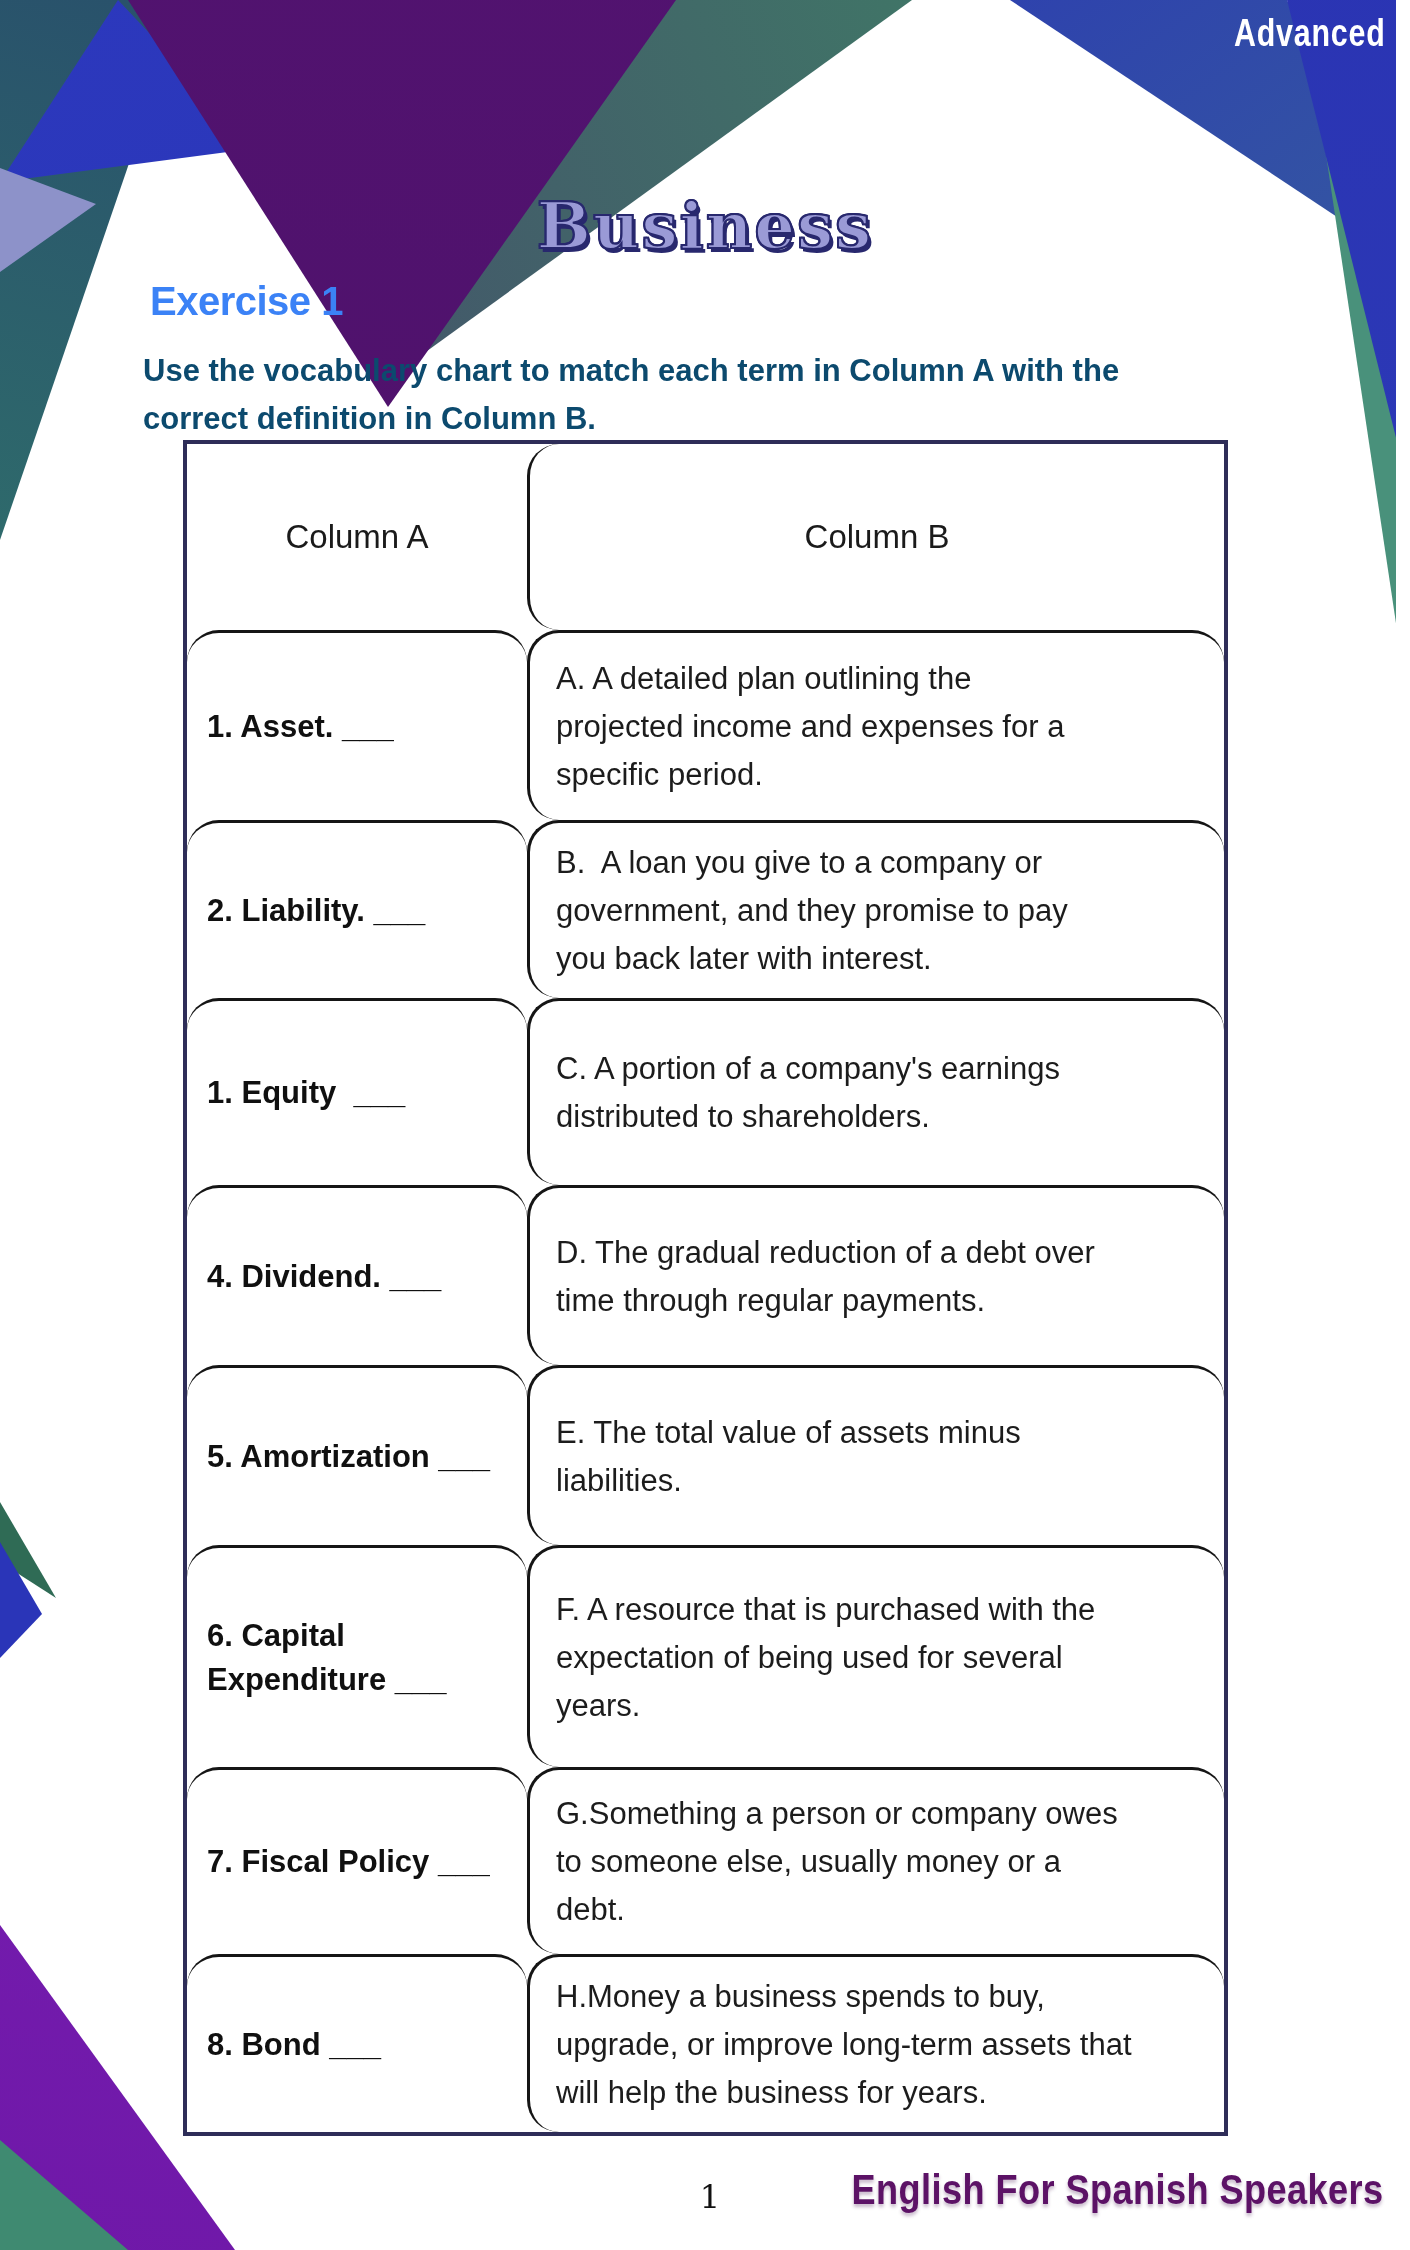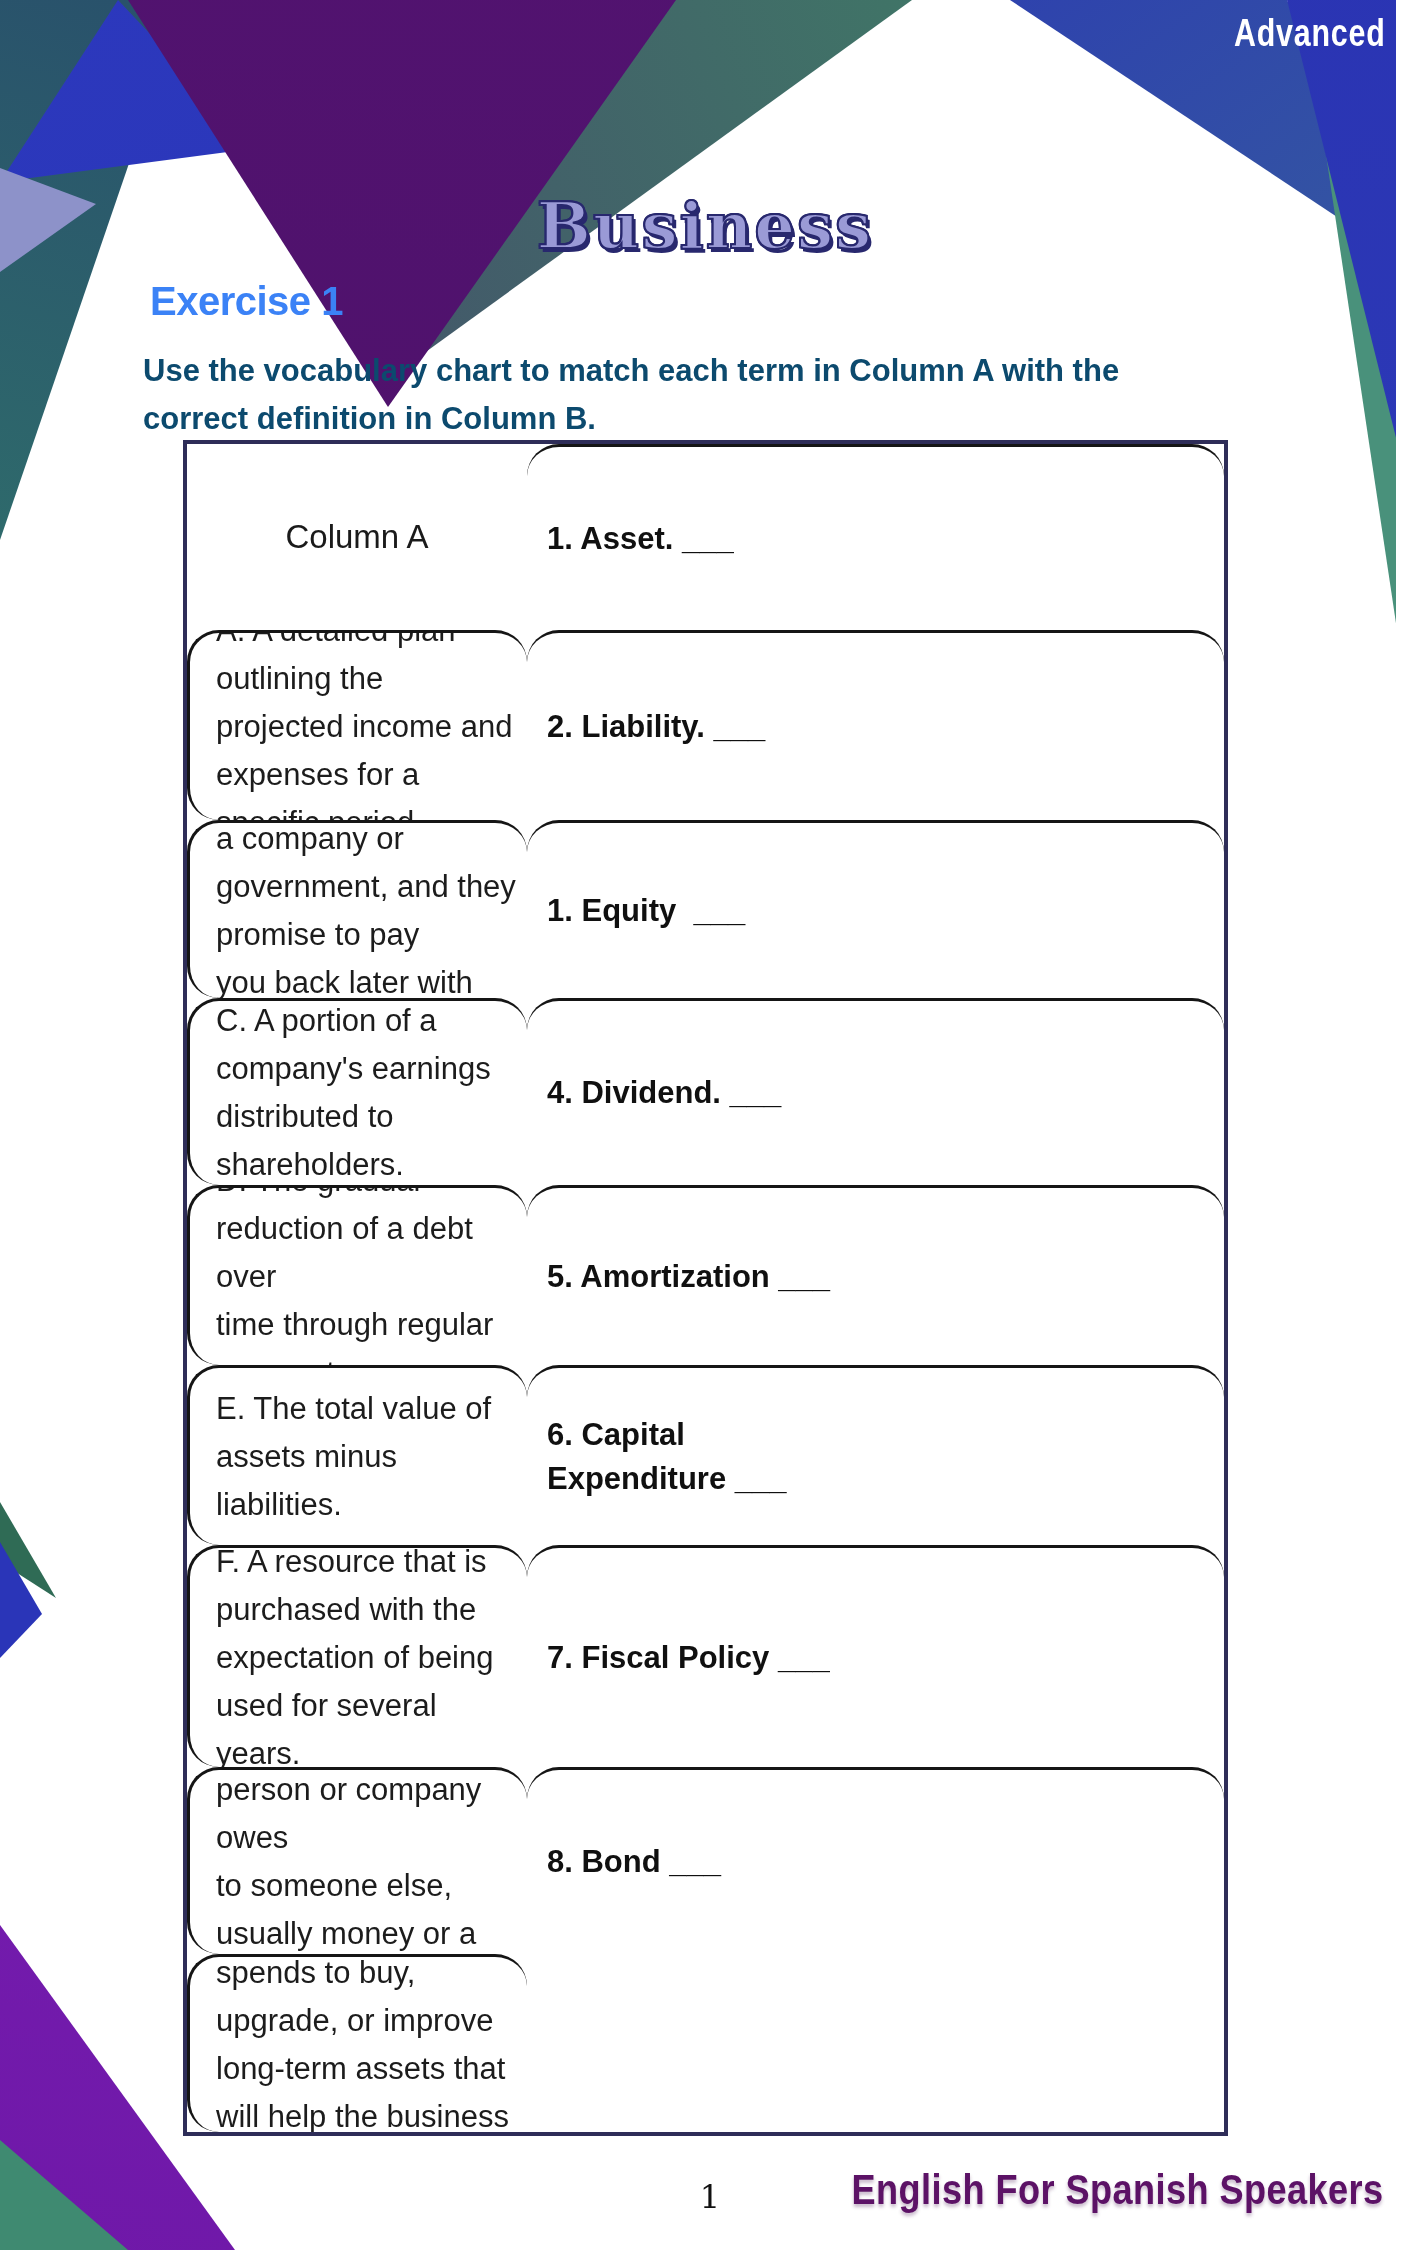--- a/index.html
+++ b/index.html
@@ -99,20 +99,23 @@
   <div class="badge">Advanced</div>
   <div class="business-title">Business</div>
   <h1 class="exercise">Exercise 1</h1>
   <div class="instructions">Use the vocabulary chart to match each term in Column A with the
 correct definition in Column B.</div>
 
   <div class="vocab-table">
     <div class="cell a h">
       <span class="hdr">Column A</span>
     </div>
+    <div class="cell b h">
+      <span class="hdr">Column B</span>
+    </div>
 
   <div class="cell a r">
     <span class="term">1. Asset. ___</span>
   </div>
   <div class="cell b r">
     <span class="def">A. A detailed plan outlining the
 projected income and expenses for a
 specific period.</span>
   </div>
 

